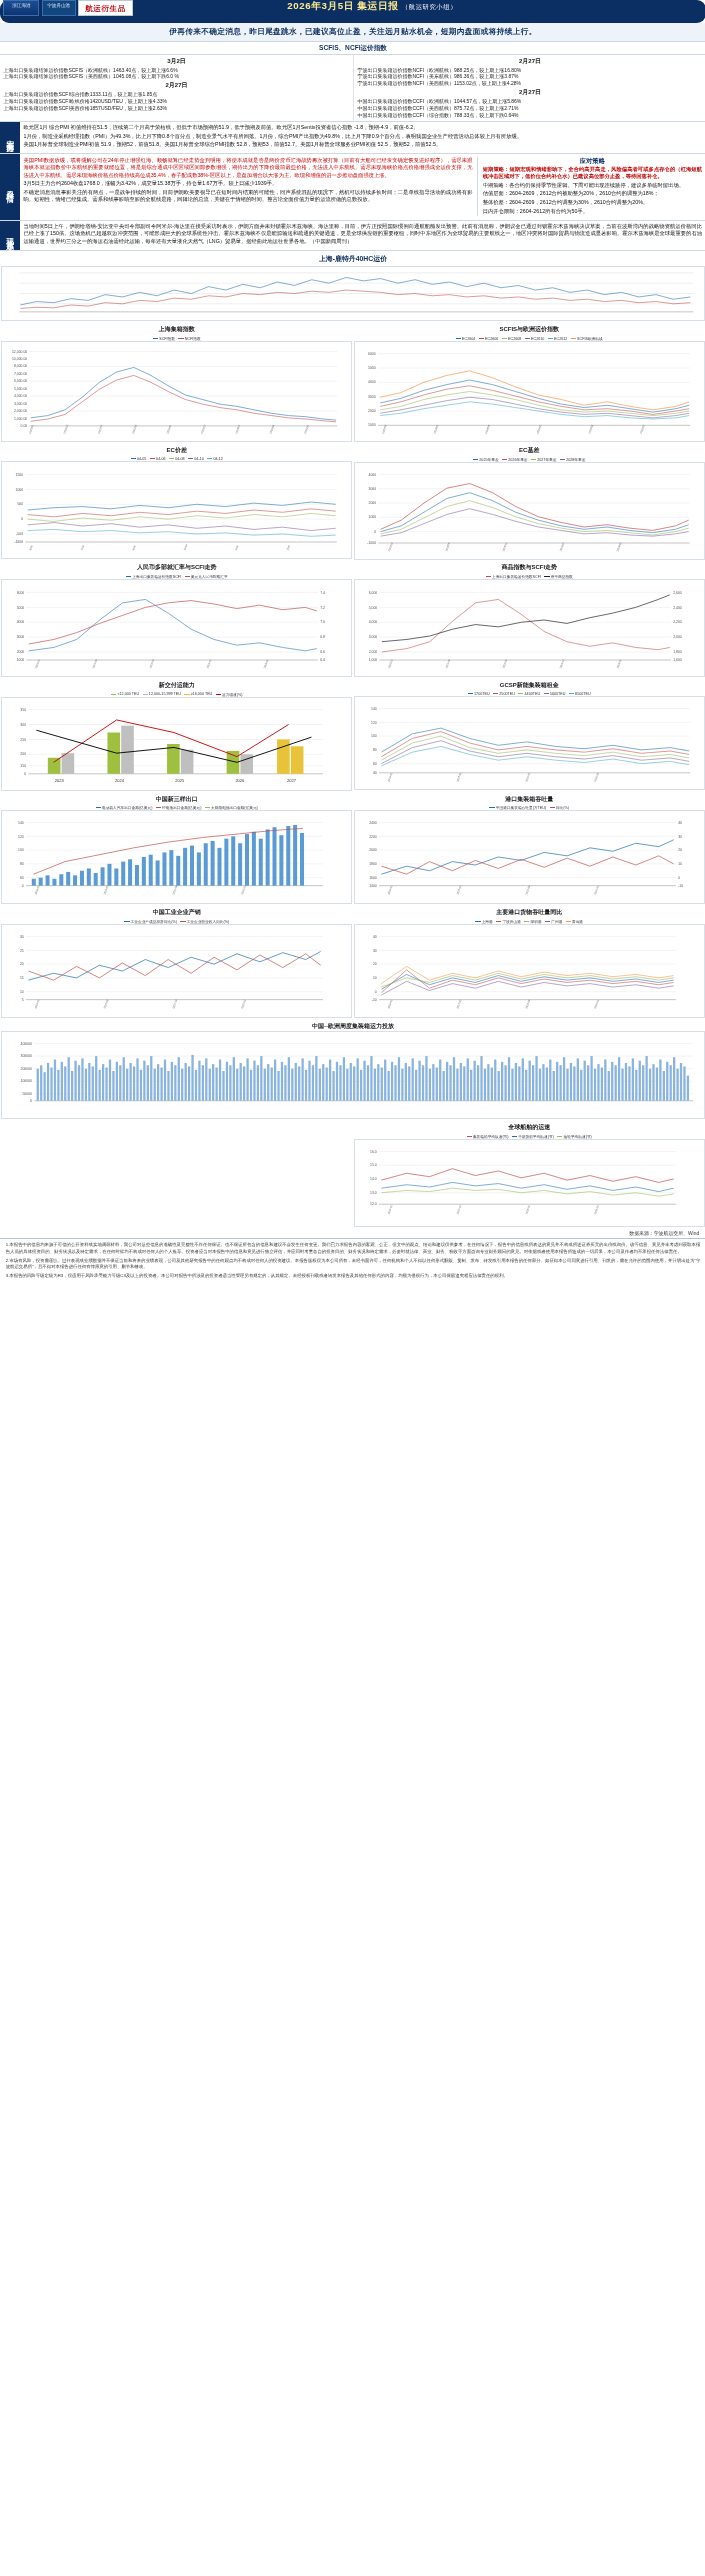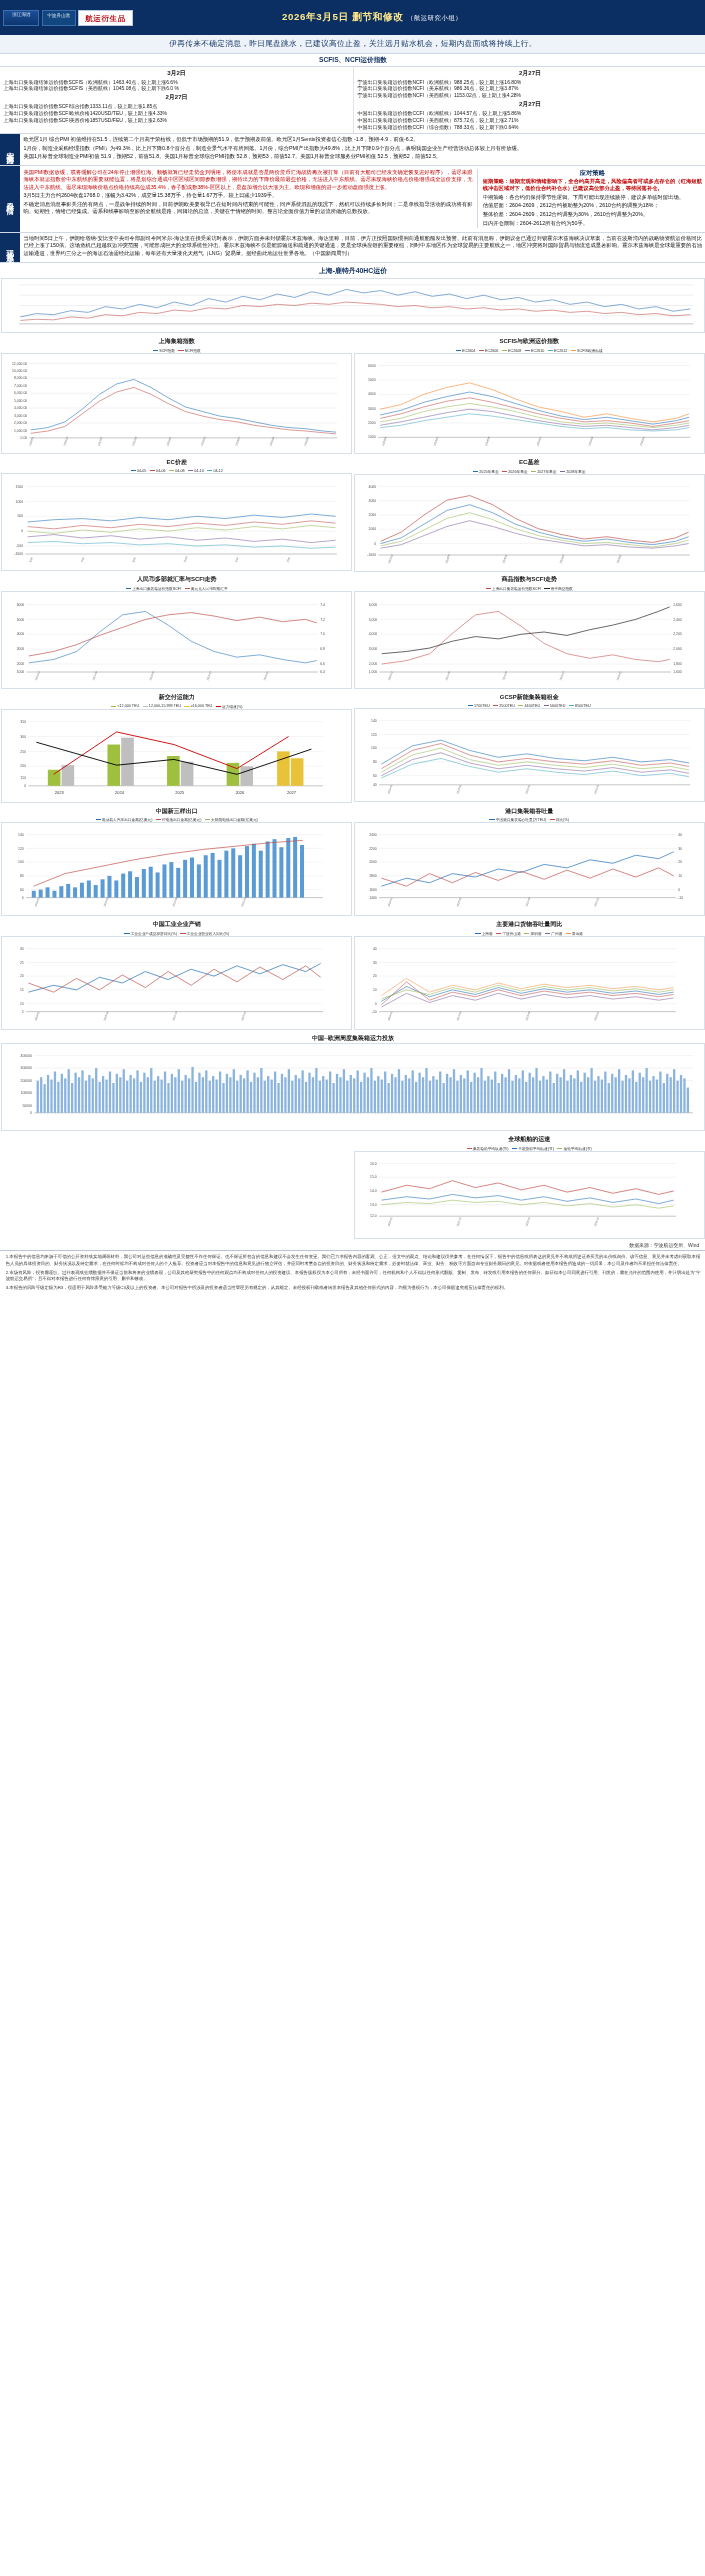--- a/index.html
+++ b/index.html
@@ -7,26 +7,27 @@
     margin: 0;
     width: 706px;
     background: #ffffff;
     font-family: "Liberation Sans", "DejaVu Sans", sans-serif;
     color: #111;
   }
   .page { width: 706px; position: relative; }
 
   
   .header {
-    height: 35px;
+    height: 23px;
     background: #0b2f63;
     display: flex;
-    align-items: center;
+    align-items: flex-start;
     padding: 0 3.4px;
     color: #fff;
+    border-radius: 9px;
   }
   .logo-box {
     width: 36px; height: 16px;
     background: linear-gradient(180deg,#1b4e96,#0d3570);
     border: 0.6px solid #3a6cb0;
     font-size: 4.6px; line-height: 5.7px;
     color: #cfe0f5; text-align: center;
     padding-top: 1.7px;
     margin-right: 2.3px;
   }
@@ -67,21 +68,21 @@
     margin-left: 3.4px;
   }
   .header-right { width: 97px; }
 
   
   .headline {
     background: #eef3fa;
     border-bottom: 0.6px solid #c9d7e8;
     text-align: center;
     font-size: 7.7px;
-    font-weight: normal;
+    font-weight: bold;
     color: #10305f;
     padding: 4px 2.3px;
     letter-spacing: 0.3px;
   }
 
   
   .scfis-title {
     text-align: center;
     font-size: 6.6px;
     font-weight: bold;
@@ -213,21 +214,21 @@
 </head>
 <body>
 
 <div class="page">
 
   <div class="header">
     <div class="logo-box">浙江海港</div>
     <div class="logo-box2">宁波舟山港</div>
     <div class="logo-box3">航运衍生品</div>
     <div class="header-title">
-      <span>2026年3月5日 删节和修改</span><span class="sub">（航运研究小组）</span>
+      <span>2026年3月5日 集运日报</span><span class="sub">（航运研究小组）</span>
     </div>
     <div class="header-right"></div>
   </div>
 
   <div class="headline">伊再传来不确定消息，昨日尾盘跳水，已建议高位止盈，关注远月贴水机会，短期内盘面或将持续上行。</div>
 
   <div class="scfis-title">SCFIS、NCFI运价指数</div>
   <div class="scfis-wrap">
     <div class="scfis-col">
       <div class="scfis-date">3月2日</div>

